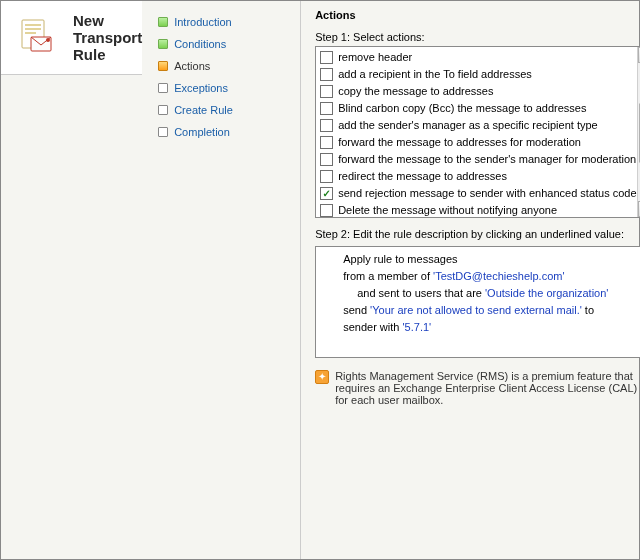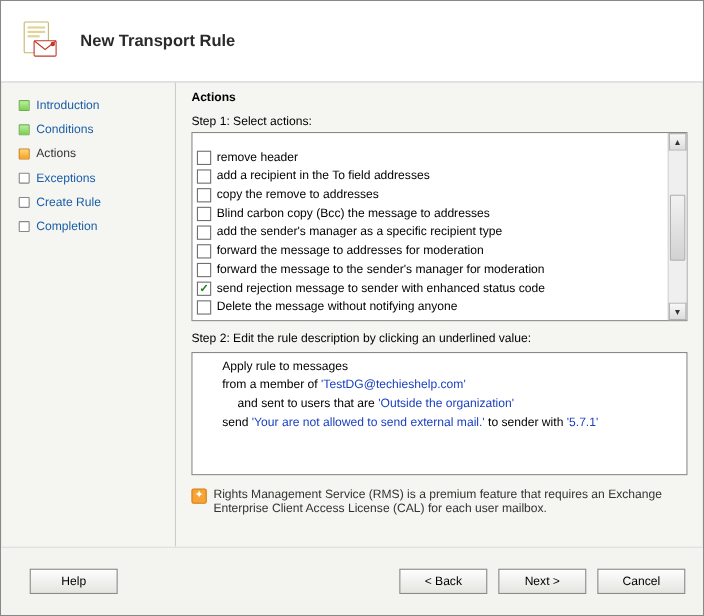--- a/index.html
+++ b/index.html
@@ -10,21 +10,20 @@
     color: #000;
     background: #fff;
   }
   .window {
     width: 640px;
     height: 560px;
     background: #f5f5f1;
     border: 1px solid #888;
     position: relative;
     display: flex;
-    flex-direction: column;
   }
   .header {
     height: 74px;
     background: #fff;
     border-bottom: 1px solid #ccc;
     display: flex;
     align-items: center;
     padding-left: 18px;
   }
   .header .hicon {
@@ -84,21 +83,21 @@
   .step-label { margin: 2px 0 3px 0; }
   .listbox {
     border: 1px solid #8a8a8a;
     background: #fff;
     height: 172px;
     display: flex;
   }
   .list-inner {
     flex: 1;
     overflow: hidden;
-    padding: 14px 0 0 4px;
+    padding: 2px 0 0 4px;
   }
   .scrollbar {
     width: 17px;
     background: #efefef;
     border-left: 1px solid #cfcfcf;
     display: flex;
     flex-direction: column;
   }
   .sb-btn {
     height: 16px;
@@ -245,37 +244,41 @@
           <div class="action-row">
               <span class="chk"></span>
               <span>remove header</span>
             </div>
           <div class="action-row">
               <span class="chk"></span>
               <span>add a recipient in the To field addresses</span>
             </div>
           <div class="action-row">
               <span class="chk"></span>
-              <span>copy the remove to addresses</span>
+              <span>copy the message to addresses</span>
             </div>
           <div class="action-row">
               <span class="chk"></span>
               <span>Blind carbon copy (Bcc) the message to addresses</span>
             </div>
           <div class="action-row">
               <span class="chk"></span>
               <span>add the sender's manager as a specific recipient type</span>
             </div>
           <div class="action-row">
               <span class="chk"></span>
               <span>forward the message to addresses for moderation</span>
             </div>
           <div class="action-row">
               <span class="chk"></span>
               <span>forward the message to the sender's manager for moderation</span>
+            </div>
+          <div class="action-row">
+              <span class="chk"></span>
+              <span>redirect the message to addresses</span>
             </div>
           <div class="action-row">
               <span class="chk checked"></span>
               <span>send rejection message to sender with enhanced status code</span>
             </div>
           <div class="action-row">
               <span class="chk"></span>
               <span>Delete the message without notifying anyone</span>
             </div>
         </div>

